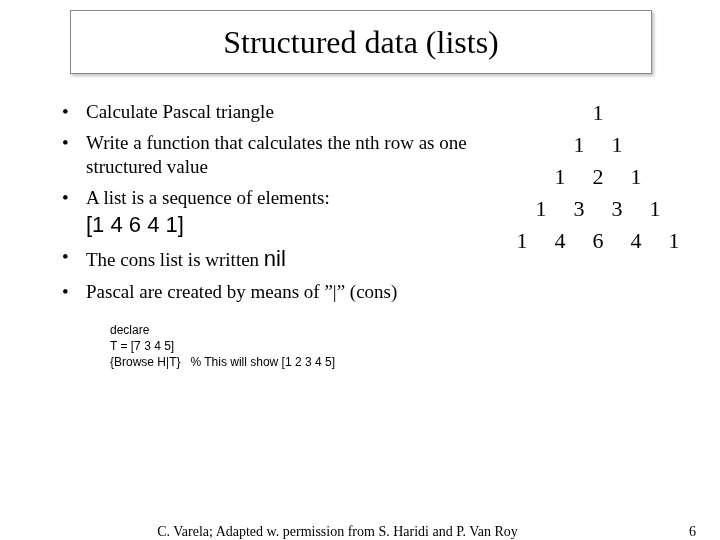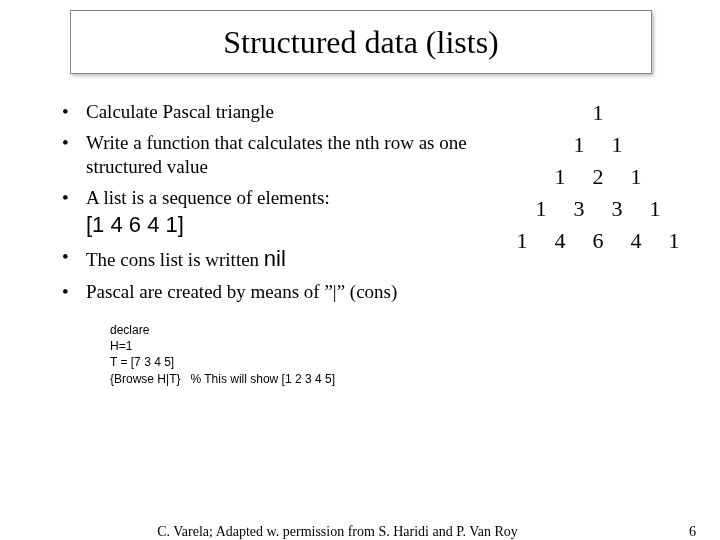--- a/index.html
+++ b/index.html
@@ -115,21 +115,20 @@
     <span class="mono">[1 4 6 4 1]</span>
   </li>
   <li>
     <span>The cons list is written </span><span class="mono">nil</span>
   </li>
   <li><span>Pascal are created by means of  ”|”  (cons)</span></li>
 </ul>
 
 <div class="code-block">
   <div>declare</div>
-  <div>H=1</div>
   <div>T = [7 3 4 5]</div>
   <div>{Browse H|T}   % This will show [1 2 3 4 5]</div>
 </div>
 
 <div class="pascal">
   <div class="prow">
     <span>1</span>
   </div>
   <div class="prow">
     <span>1</span>

